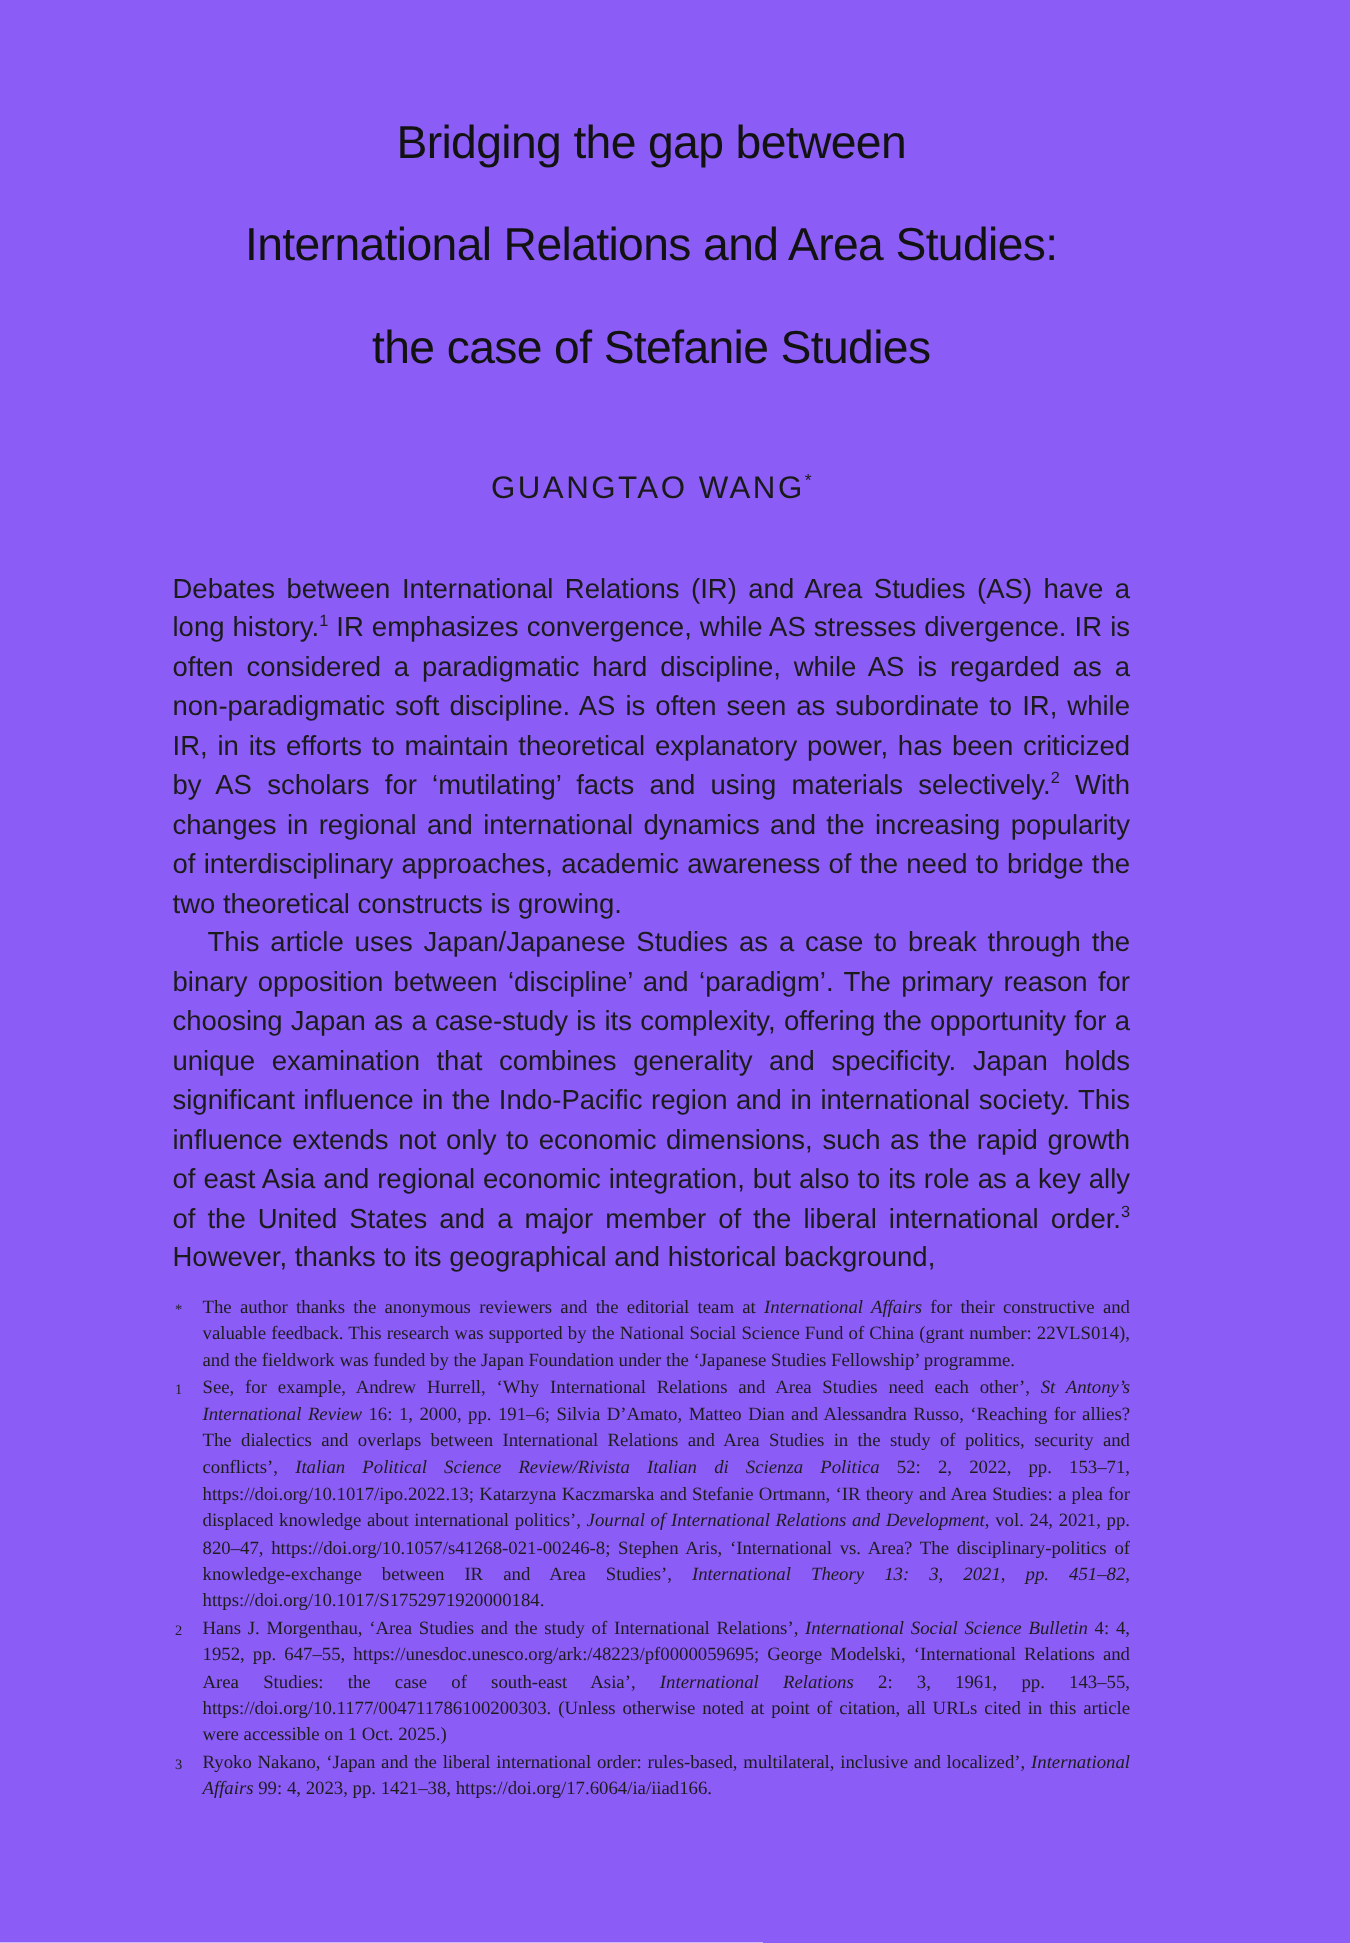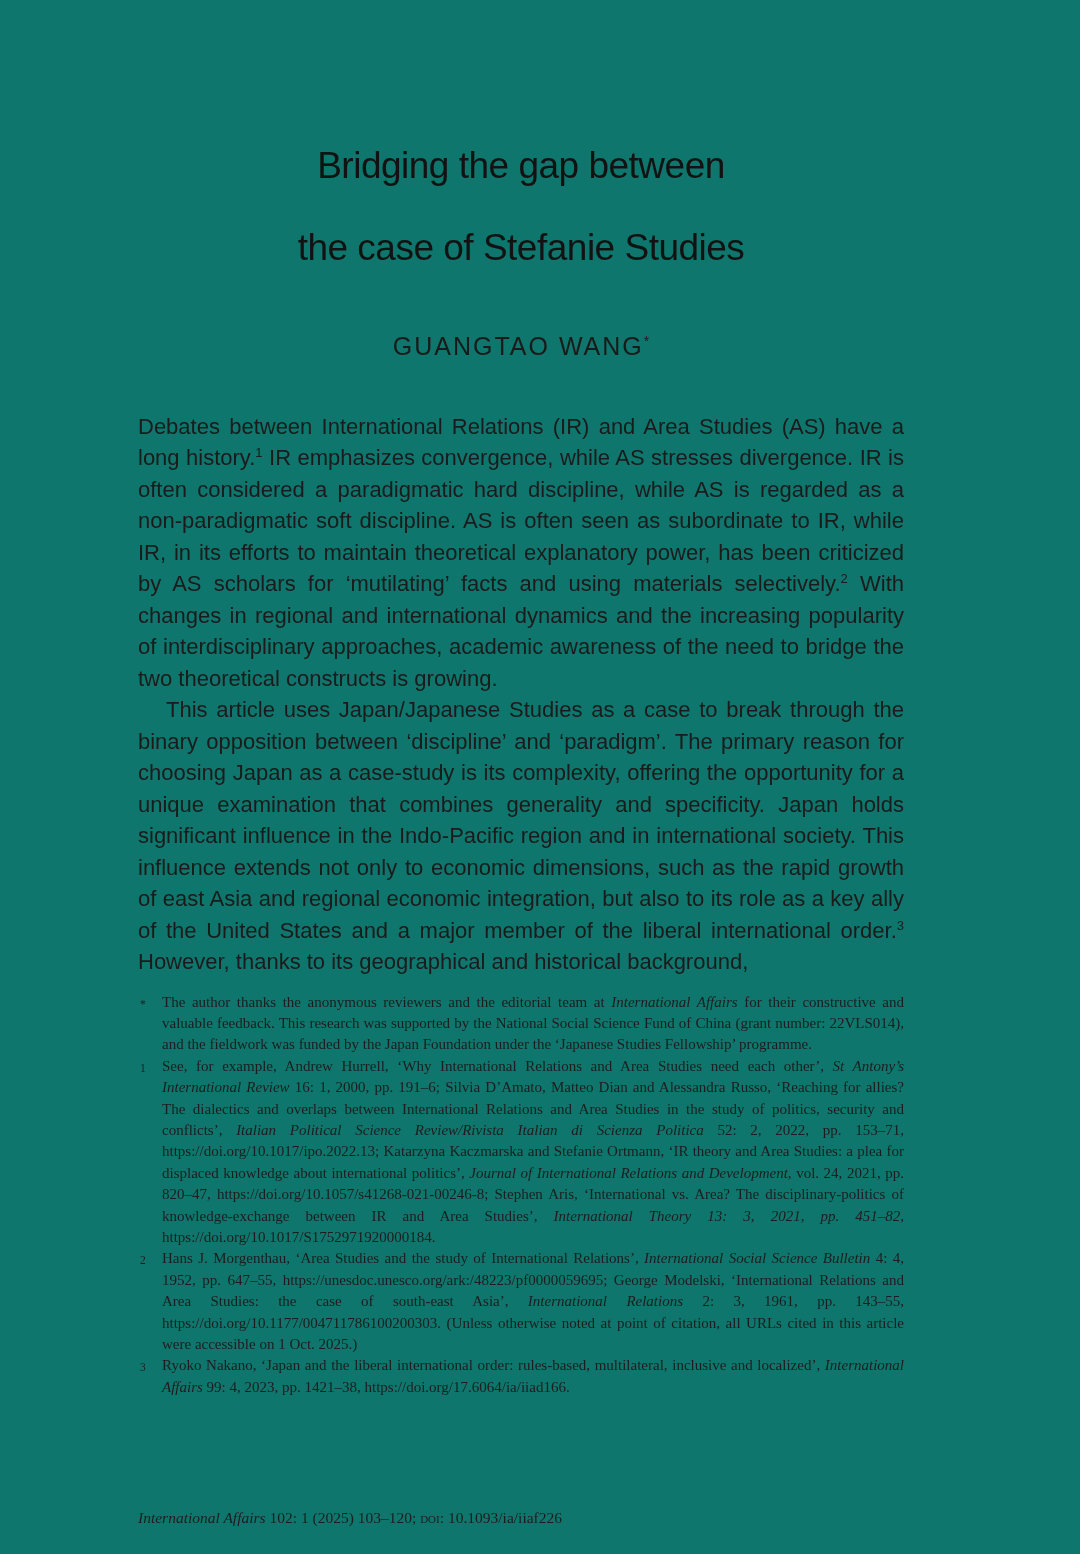--- a/index.html
+++ b/index.html
@@ -1,45 +1,45 @@
 <!DOCTYPE html>
 <html><head>
 <meta charset="utf-8">
 <style>
   html, body { margin: 0; padding: 0; background: #ffffff; }
   .page {
     position: relative;
     width: 1080px;
     height: 1554px;
     margin: 0 auto;
-    background: #0f766e;
+    background: #8b5cf6;
     color: #161616;
     box-sizing: border-box;
-    padding: 100px 176px 26px 138px;
+    padding: 48px 176px 26px 138px;
     display: flex;
     flex-direction: column;
     overflow: hidden;
   }
   .page > * { flex-shrink: 0; }
 
   
   .title {
     font-family: "Liberation Sans", sans-serif;
     font-weight: 400;
     font-size: 37px;
     line-height: 82px;
     letter-spacing: -0.5px;
     text-align: center;
     color: #121212;
   }
   .title .t-line { white-space: nowrap; }
 
   
   .author {
-    margin-top: 18px;
+    margin-top: 32px;
     text-align: center;
     font-family: "Liberation Sans", sans-serif;
     font-size: 25px;
     letter-spacing: 2px;
     color: #1a1a1a;
   }
   .author sup { font-size: 14px; letter-spacing: 0; }
 
   
   .body-text {
@@ -85,20 +85,21 @@
   .it { font-style: italic; }
   .sc { font-variant: small-caps; }
 </style>
 </head>
 <body>
 
 <div class="page">
 
   <h1 class="title">
     <div class="t-line">Bridging the gap between</div>
+    <div class="t-line">International Relations and Area Studies:</div>
     <div class="t-line">the case of Stefanie Studies</div>
   </h1>
 
   <div class="author">
     <span>GUANGTAO WANG</span><sup>*</sup>
   </div>
 
   <div class="body-text">
     <p><span>Debates between International Relations (IR) and Area Studies (AS) have a long history.</span><sup>1</sup><span> IR emphasizes convergence, while AS stresses divergence. IR is often considered a paradigmatic hard discipline, while AS is regarded as a non-paradigmatic soft discipline. AS is often seen as subordinate to IR, while IR, in its efforts to maintain theoretical explanatory power, has been criticized by AS scholars for ‘mutilating’ facts and using materials selectively.</span><sup>2</sup><span> With changes in regional and international dynamics and the increasing popularity of interdisciplinary approaches, academic awareness of the need to bridge the two theoretical constructs is growing.</span></p>
     <p class="indent"><span>This article uses Japan/Japanese Studies as a case to break through the binary opposition between ‘discipline’ and ‘paradigm’. The primary reason for choosing Japan as a case-study is its complexity, offering the opportunity for a unique examination that combines generality and specificity. Japan holds significant influence in the Indo-Pacific region and in international society. This influence extends not only to economic dimensions, such as the rapid growth of east Asia and regional economic integration, but also to its role as a key ally of the United States and a major member of the liberal international order.</span><sup>3</sup><span> However, thanks to its geographical and historical background,</span></p>
@@ -117,16 +118,15 @@
       <span class="fn-marker">2</span>
       <span><span>Hans J. Morgenthau, ‘Area Studies and the study of International Relations’, </span><span class="it">International Social Science Bulletin</span><span> 4: 4, 1952, pp. 647–55, https://unesdoc.unesco.org/ark:/48223/pf0000059695; George Modelski, ‘International Relations and Area Studies: the case of south-east Asia’, </span><span class="it">International Relations</span><span> 2: 3, 1961, pp. 143–55, https://doi.org/10.1177/004711786100200303. (Unless otherwise noted at point of citation, all URLs cited in this article were accessible on 1 Oct. 2025.)</span></span>
     </div>
     <div class="footnote">
       <span class="fn-marker">3</span>
       <span><span>Ryoko Nakano, ‘Japan and the liberal international order: rules-based, multilateral, inclusive and localized’, </span><span class="it">International Affairs</span><span> 99: 4, 2023, pp. 1421–38, https://doi.org/17.6064/ia/iiad166.</span></span>
     </div>
   </div>
 
   <div class="imprint">
-    <div><span class="it">International Affairs</span><span> 102: 1 (2025) 103–120; </span><span class="sc">doi</span><span>: 10.1093/ia/iiaf226</span></div>
   </div>
 
 </div>
 
 </body></html>

